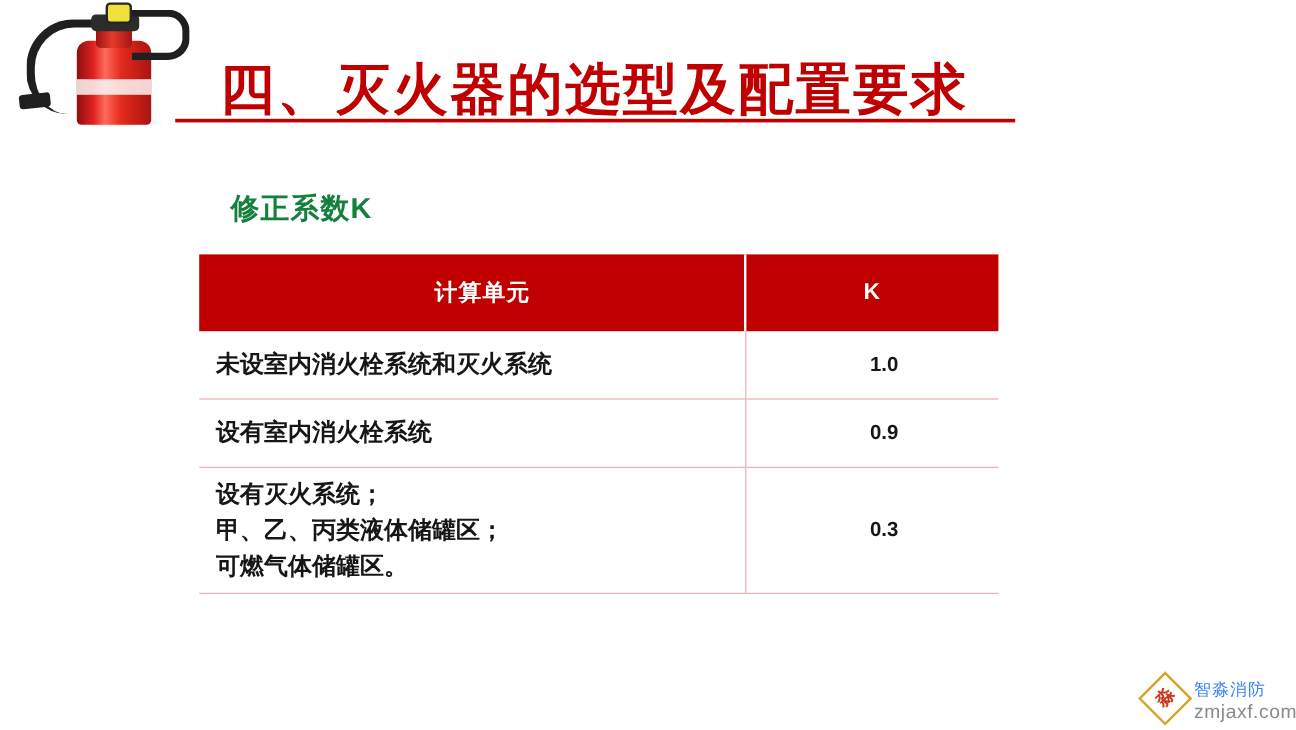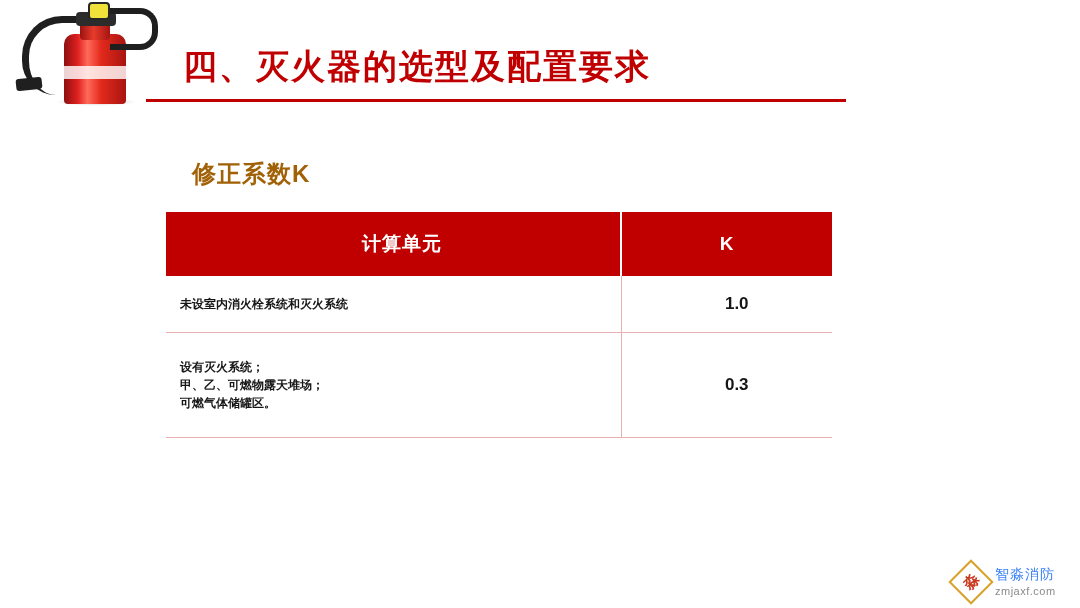--- a/index.html
+++ b/index.html
@@ -29,21 +29,21 @@
     left: 146px;
     top: 99px;
     width: 700px;
     height: 3px;
     background: #c00000;
   }
   .header-title {
     position: absolute;
     left: 183px;
     top: 44px;
-    font-size: 34px;
+    font-size: 46px;
     font-weight: bold;
     color: #c00000;
     letter-spacing: 2px;
     white-space: nowrap;
   }
 
   
   .extinguisher {
     position: absolute;
     left: 14px;
@@ -137,21 +137,21 @@
     background: radial-gradient(ellipse at center, rgba(0,0,0,0.20), rgba(0,0,0,0) 70%);
   }
 
   
   .subtitle {
     position: absolute;
     left: 192px;
     top: 158px;
     font-size: 24px;
     font-weight: bold;
-    color: #a16207;
+    color: #15803d;
     letter-spacing: 1px;
   }
 
   .table-wrap {
     position: absolute;
     left: 166px;
     top: 212px;
     width: 666px;
   }
   table.k-table {
@@ -171,21 +171,21 @@
     text-align: center;
     letter-spacing: 1px;
     border: none;
   }
   table.k-table thead th.th-left {
     border-right: 2px solid #ffffff;
     padding-left: 19px;
   }
   table.k-table tbody td {
     border-bottom: 1.5px solid #e8b0b0;
-    font-size: 12px;
+    font-size: 20px;
     color: #161616;
     font-weight: bold;
     height: 44px;
     padding: 6px 0;
   }
   table.k-table tbody td.cell-label {
     padding-left: 14px;
     text-align: left;
     border-right: 1.5px solid #e8b0b0;
     line-height: 1.5;
@@ -239,21 +239,21 @@
     left: 40px;
     top: 2px;
     font-size: 14px;
     color: #3b82f6;
     letter-spacing: 1px;
   }
   .wm-url {
     position: absolute;
     left: 40px;
     top: 21px;
-    font-size: 11px;
+    font-size: 16px;
     color: #8a8a8a;
     letter-spacing: 0.5px;
   }
 </style>
 </head>
 <body>
 
 <div class="header">
   <div class="extinguisher">
     <div class="ext-shadow"></div>
@@ -282,24 +282,28 @@
       <tr>
         <th class="th-left">计算单元</th>
         <th>K</th>
       </tr>
     </thead>
     <tbody>
       <tr>
         <td class="cell-label">未设室内消火栓系统和灭火系统</td>
         <td class="cell-value">1.0</td>
       </tr>
+      <tr>
+        <td class="cell-label">设有室内消火栓系统</td>
+        <td class="cell-value">0.9</td>
+      </tr>
       <tr class="tall">
         <td class="cell-label multiline">
           <span>设有灭火系统；</span>
-          <span>甲、乙、可燃物露天堆场；</span>
+          <span>甲、乙、丙类液体储罐区；</span>
           <span>可燃气体储罐区。</span>
         </td>
         <td class="cell-value">0.3</td>
       </tr>
     </tbody>
   </table>
 </div>
 
 <div class="watermark">
   <div class="wm-mark"></div>

